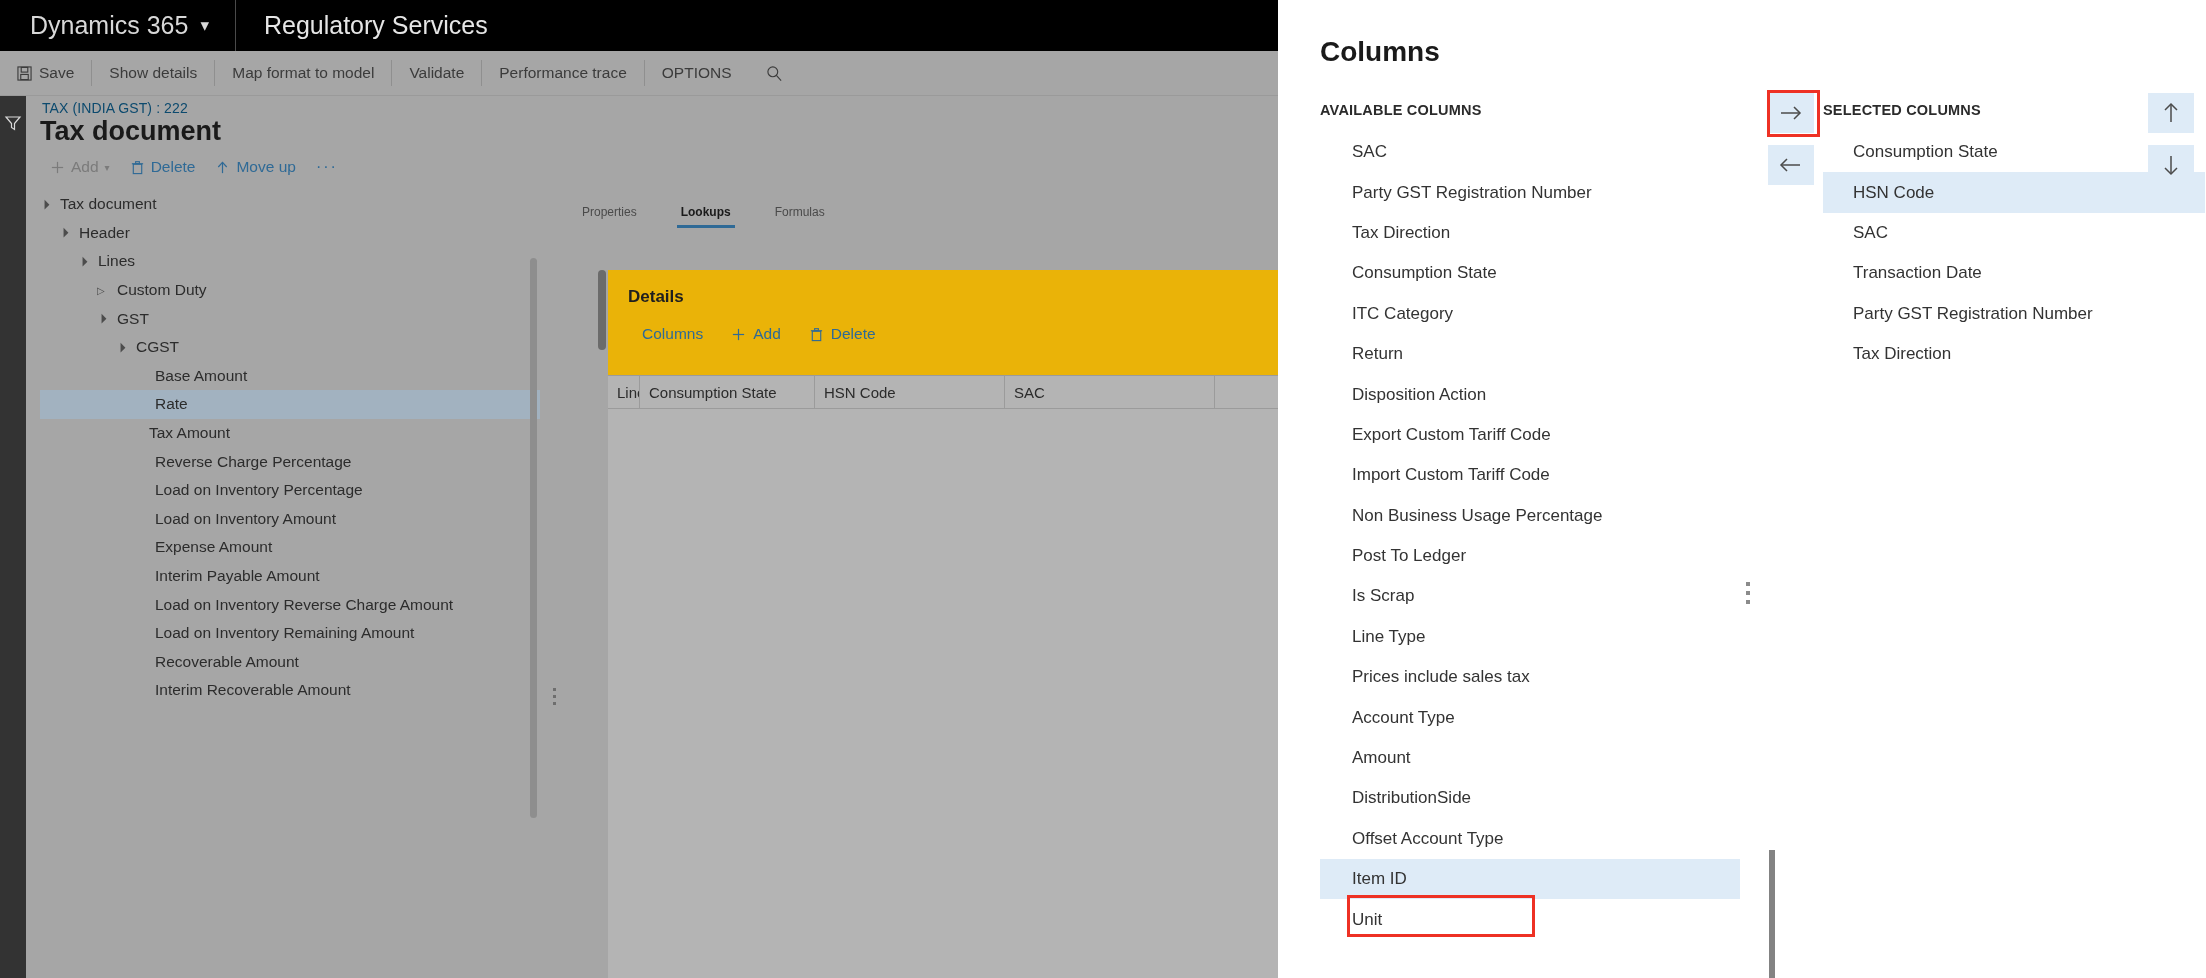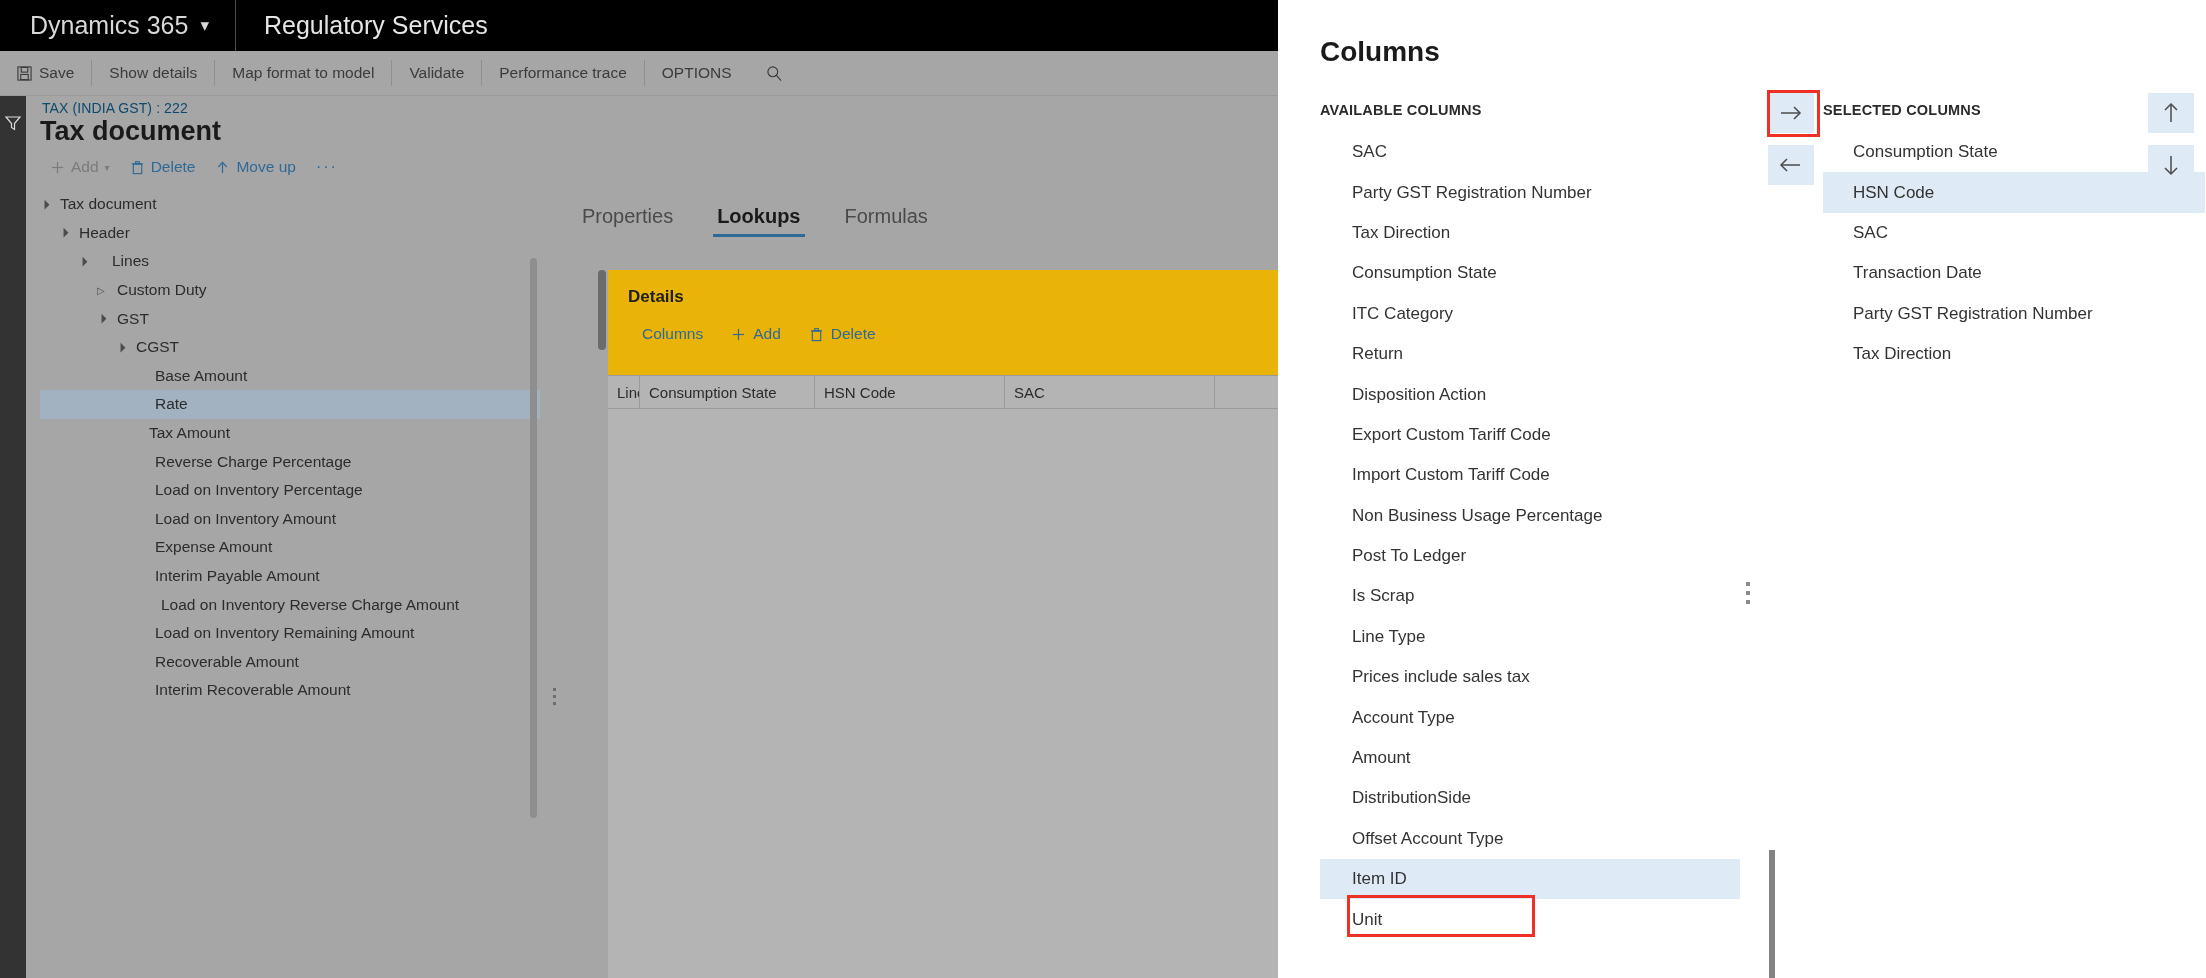--- a/index.html
+++ b/index.html
@@ -81,21 +81,21 @@
   .tree-scroll {
     position: absolute; left: 530px; top: 258px; width: 7px; height: 560px;
     background: #8e8e8e; border-radius: 4px;
   }
 
   .tabs {
     position: absolute; left: 560px; top: 205px; height: 40px;
     display: flex; align-items: flex-start; gap: 0;
   }
   .tab {
-    font-size: 20px; color: #4a4a4a; padding: 0 22px 9px 22px;
+    font-size: 12px; color: #4a4a4a; padding: 0 22px 9px 22px;
     position: relative;
   }
   .tab.active { color: #1a1a1a; font-weight: bold; }
   .tab.active::after {
     content: ""; position: absolute; left: 18px; right: 18px; bottom: 0;
     height: 3px; background: #2f6a96;
   }
 
   .detail-pane {
     position: absolute; left: 608px; top: 270px; width: 786px; height: 708px;
@@ -279,21 +279,21 @@
           <span style="margin-left: 6px;">Tax document</span>
         </div>
         <div class="tnode">
           <span style="display: inline-block; width: 19px;"></span>
           <span class="tarrow open"></span>
           <span style="margin-left: 6px;">Header</span>
         </div>
         <div class="tnode">
           <span style="display: inline-block; width: 38px;"></span>
           <span class="tarrow open"></span>
-          <span style="margin-left: 20px;">Lines</span>
+          <span style="margin-left: 6px;">Lines</span>
         </div>
         <div class="tnode">
           <span style="display: inline-block; width: 57px;"></span>
           <span class="tarrow closed"></span>
           <span style="margin-left: 6px;">Custom Duty</span>
         </div>
         <div class="tnode">
           <span style="display: inline-block; width: 57px;"></span>
           <span class="tarrow open"></span>
           <span style="margin-left: 6px;">GST</span>
@@ -339,21 +339,21 @@
           <span style="margin-left: 6px;">Expense Amount</span>
         </div>
         <div class="tnode">
           <span style="display: inline-block; width: 95px;"></span>
           <span class="tarrow "></span>
           <span style="margin-left: 6px;">Interim Payable Amount</span>
         </div>
         <div class="tnode">
           <span style="display: inline-block; width: 95px;"></span>
           <span class="tarrow "></span>
-          <span style="margin-left: 12px;">Load on Inventory Reverse Charge Amount</span>
+          <span style="margin-left: 6px;">Load on Inventory Reverse Charge Amount</span>
         </div>
         <div class="tnode">
           <span style="display: inline-block; width: 95px;"></span>
           <span class="tarrow "></span>
           <span style="margin-left: 6px;">Load on Inventory Remaining Amount</span>
         </div>
         <div class="tnode">
           <span style="display: inline-block; width: 95px;"></span>
           <span class="tarrow "></span>
           <span style="margin-left: 6px;">Recoverable Amount</span>

